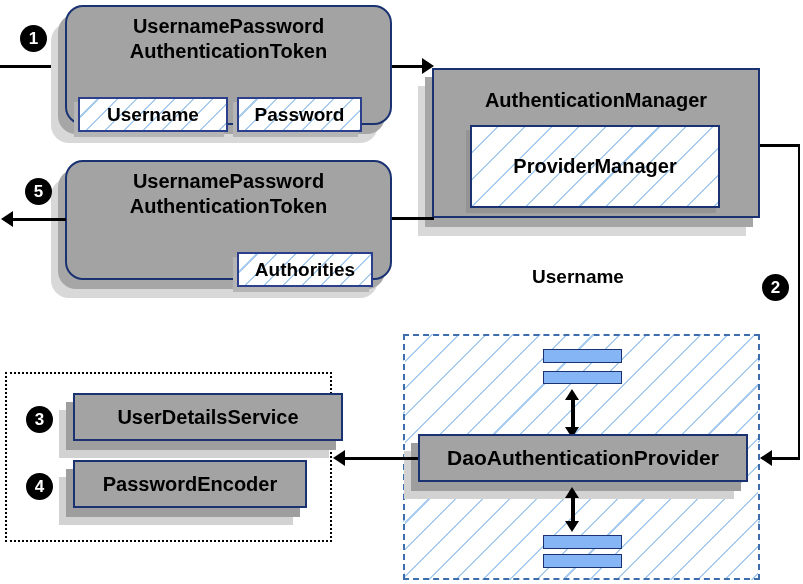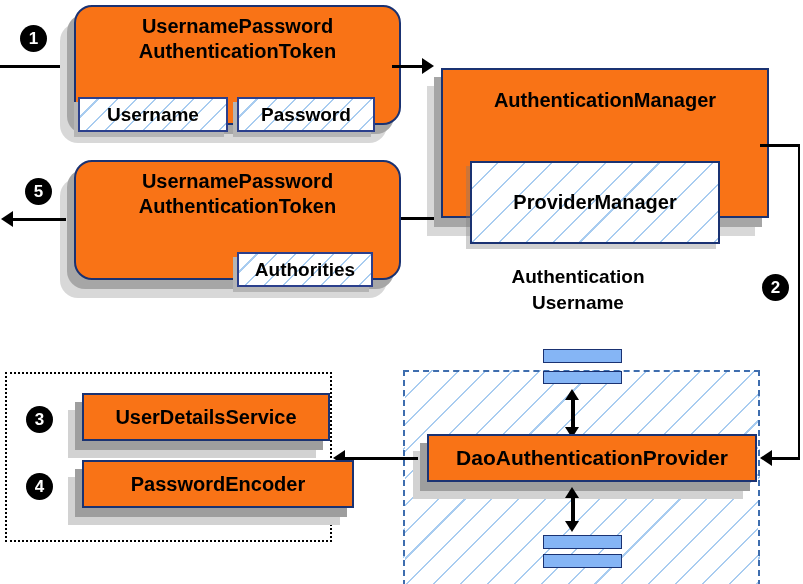--- a/index.html
+++ b/index.html
@@ -3,39 +3,37 @@
 <meta charset="utf-8">
 <style>
   html,body { margin:0; padding:0; background:#ffffff; }
   #canvas {
     position:relative; width:803px; height:584px; background:#ffffff;
     font-family:"Liberation Sans", sans-serif; overflow:hidden;
   }
   .abs { position:absolute; }
   
   .bluebox {
-    background:#f97316; border:2.5px solid #1A3272; box-sizing:border-box;
+    background:#a3a3a3; border:2.5px solid #1A3272; box-sizing:border-box;
     color:#000;
-    margin-left:9px;
   }
   .rounded { border-radius:18px; }
   .shadowed { box-shadow:-7px 9px 0 #A6A6A6, -14px 18px 0 #D8D8D8; }
   
   .hatch-sm {
     background-color:#fff;
     background-image:repeating-linear-gradient(135deg, transparent 0 12px, #A8CCF0 12px 13.5px);
     border:2px solid #2B3F8C; box-sizing:border-box;
     box-shadow:-4px 5px 0 #B5B5B5;
     margin-top:20px;
   }
   .hatch-lg {
     background-color:#fff;
     background-image:repeating-linear-gradient(135deg, transparent 0 17.5px, #A8CCF0 17.5px 19px);
     box-sizing:border-box;
-    margin-top:36px;
   }
   .dashed-border { border:2px dashed #3E6DAE; }
   .dotted-border { border:2.5px dotted #000; background:transparent; }
   
   .title { font-weight:bold; color:#000; text-align:center; }
   .t20 { font-size:20px; line-height:25px; }
   .t19 { font-size:19px; line-height:26px; }
   .t21 { font-size:21px; }
   .centerer { display:flex; align-items:center; justify-content:center; }
   
@@ -63,21 +61,21 @@
   <div class="abs hline" style="left:0; top:65px; width:66px;"></div>
   <div class="abs step-badge" style="left:20px; top:25px;">1</div>
 
   <div class="abs bluebox rounded shadowed" style="left:65px; top:5px; width:327px; height:120px;">
     <div class="title t20" style="margin-top:7px;">UsernamePassword</div>
     <div class="title t20">AuthenticationToken</div>
   </div>
   <div class="abs hatch-sm centerer" style="left:78px; top:77px; width:150px; height:35px;">
     <span class="title t19">Username</span>
   </div>
-  <div class="abs hatch-sm centerer" style="left:237px; top:77px; width:138px; height:35px;">
+  <div class="abs hatch-sm centerer" style="left:237px; top:77px; width:125px; height:35px;">
     <span class="title t19">Password</span>
   </div>
 
   <div class="abs hline" style="left:392px; top:65px; width:33px;"></div>
   <div class="abs tri tri-right" style="left:422px; top:58px;"></div>
 
   <div class="abs bluebox shadowed" style="left:432px; top:68px; width:328px; height:150px;">
     <div class="title t20" style="margin-top:18px;">AuthenticationManager</div>
   </div>
   <div class="abs hatch-lg centerer" style="left:470px; top:125px; width:250px; height:83px; border:2px solid #1A3272; box-shadow:-4px 5px 0 rgba(120,120,120,0.35);">
@@ -98,21 +96,20 @@
   <div class="abs tri tri-left" style="left:1px; top:211px;"></div>
   <div class="abs step-badge" style="left:25px; top:178px;">5</div>
 
   <div class="abs hline" style="left:760px; top:144px; width:40px;"></div>
   <div class="abs vline" style="left:797.5px; top:144px; height:315px;"></div>
   <div class="abs hline" style="left:770px; top:457px; width:30px;"></div>
   <div class="abs tri tri-left" style="left:760px; top:450px;"></div>
   <div class="abs step-badge" style="left:762px; top:274px;">2</div>
 
   <div class="abs" style="left:468px; top:264px; width:220px;">
-    <div class="title t19">Authentication</div>
     <div class="title t19">Username</div>
   </div>
   <div class="abs hatch-lg dashed-border" style="left:403px; top:334px; width:357px; height:246px;"></div>
 
   <div class="abs bar" style="left:543px; top:349px; width:79px; height:14px;"></div>
   <div class="abs bar" style="left:543px; top:371px; width:79px; height:13px;"></div>
   <div class="abs tri tri-up" style="left:565px; top:389px;"></div>
   <div class="abs thickline" style="left:571px; top:398px; width:3.5px; height:31px;"></div>
   <div class="abs tri tri-down" style="left:565px; top:427px;"></div>
 
@@ -123,22 +120,22 @@
   <div class="abs tri tri-up" style="left:565px; top:487px;"></div>
   <div class="abs thickline" style="left:571px; top:496px; width:3.5px; height:27px;"></div>
   <div class="abs tri tri-down" style="left:565px; top:521px;"></div>
   <div class="abs bar" style="left:543px; top:535px; width:79px; height:14px;"></div>
   <div class="abs bar" style="left:543px; top:554px; width:79px; height:14px;"></div>
 
   <div class="abs hline" style="left:342px; top:457px; width:76px;"></div>
   <div class="abs tri tri-left" style="left:333px; top:450px;"></div>
 
   <div class="abs dotted-border" style="left:5px; top:372px; width:327px; height:170px; box-sizing:border-box;"></div>
-  <div class="abs bluebox centerer" style="left:73px; top:393px; width:248px; height:48px; border-width:2px; box-shadow:-7px 9px 0 #9E9E9E, -14px 17px 0 #D2D2D2;">
+  <div class="abs bluebox centerer" style="left:73px; top:393px; width:270px; height:48px; border-width:2px; box-shadow:-7px 9px 0 #9E9E9E, -14px 17px 0 #D2D2D2;">
     <span class="title t20">UserDetailsService</span>
   </div>
   <div class="abs step-badge" style="left:26px; top:406px;">3</div>
-  <div class="abs bluebox centerer" style="left:73px; top:460px; width:272px; height:48px; border-width:2px; box-shadow:-7px 9px 0 #9E9E9E, -14px 17px 0 #D2D2D2;">
+  <div class="abs bluebox centerer" style="left:73px; top:460px; width:234px; height:48px; border-width:2px; box-shadow:-7px 9px 0 #9E9E9E, -14px 17px 0 #D2D2D2;">
     <span class="title t20">PasswordEncoder</span>
   </div>
   <div class="abs step-badge" style="left:26px; top:473px;">4</div>
 
 </div>
 
 </body></html>

